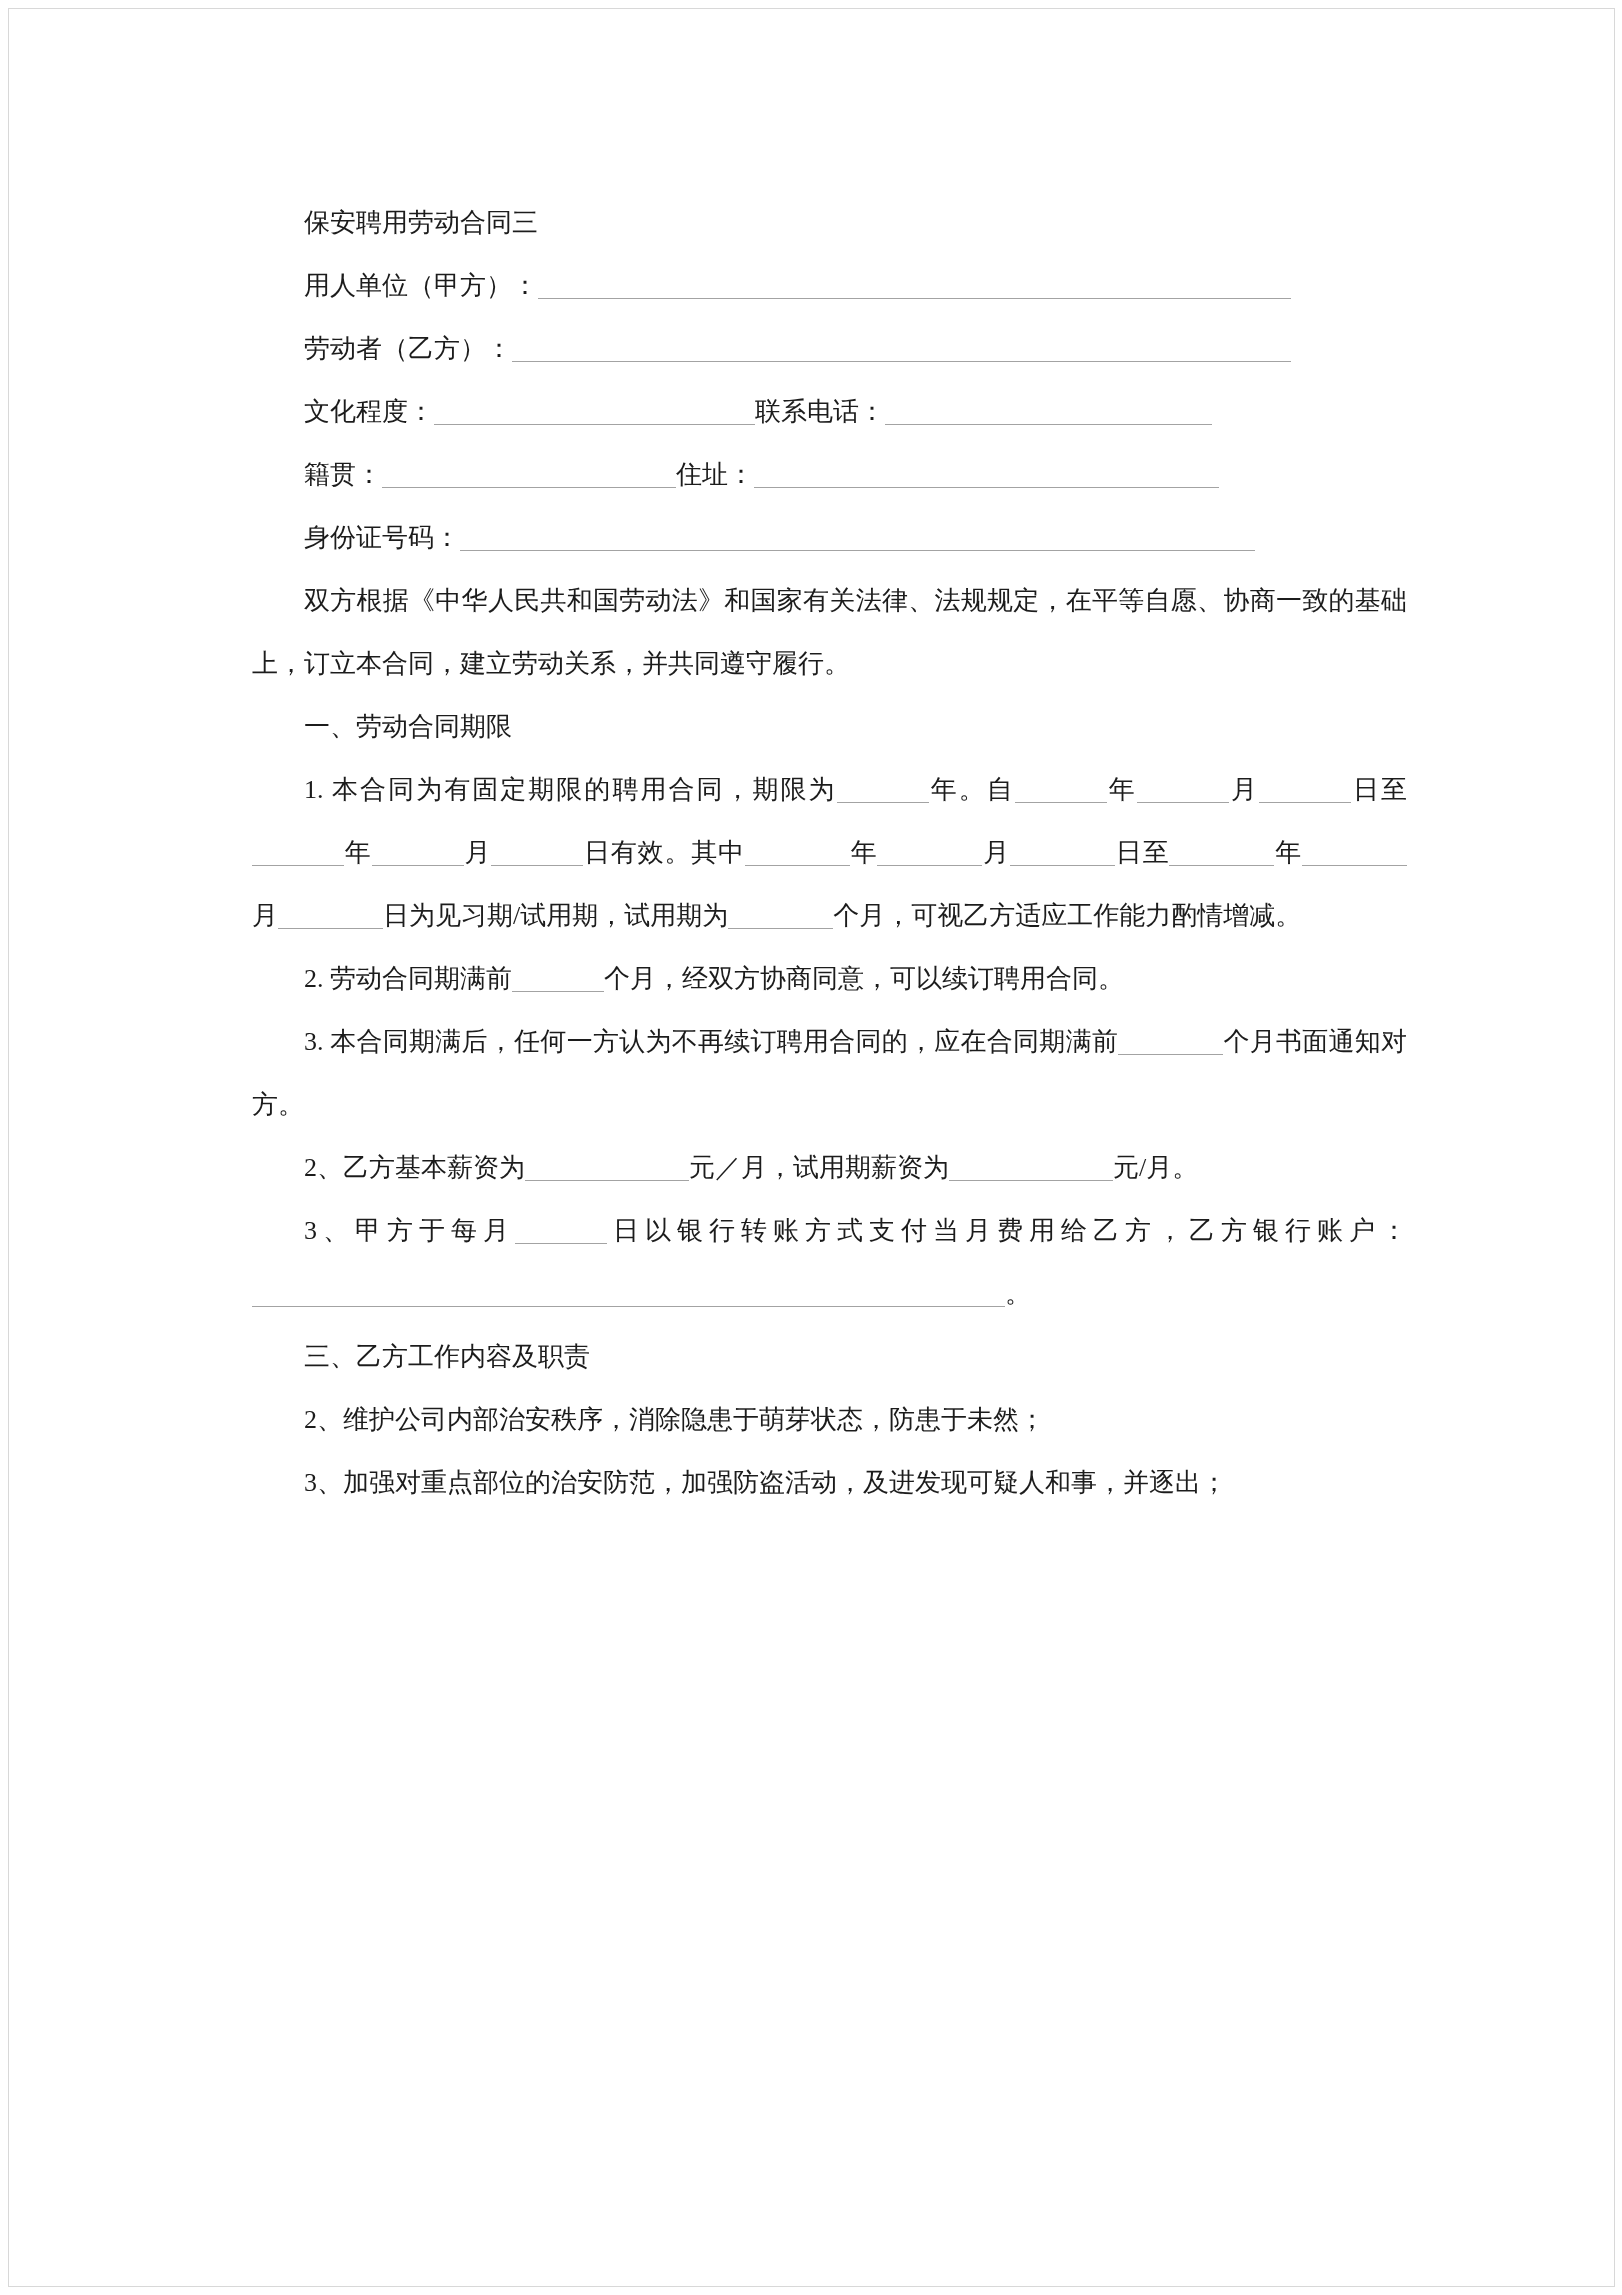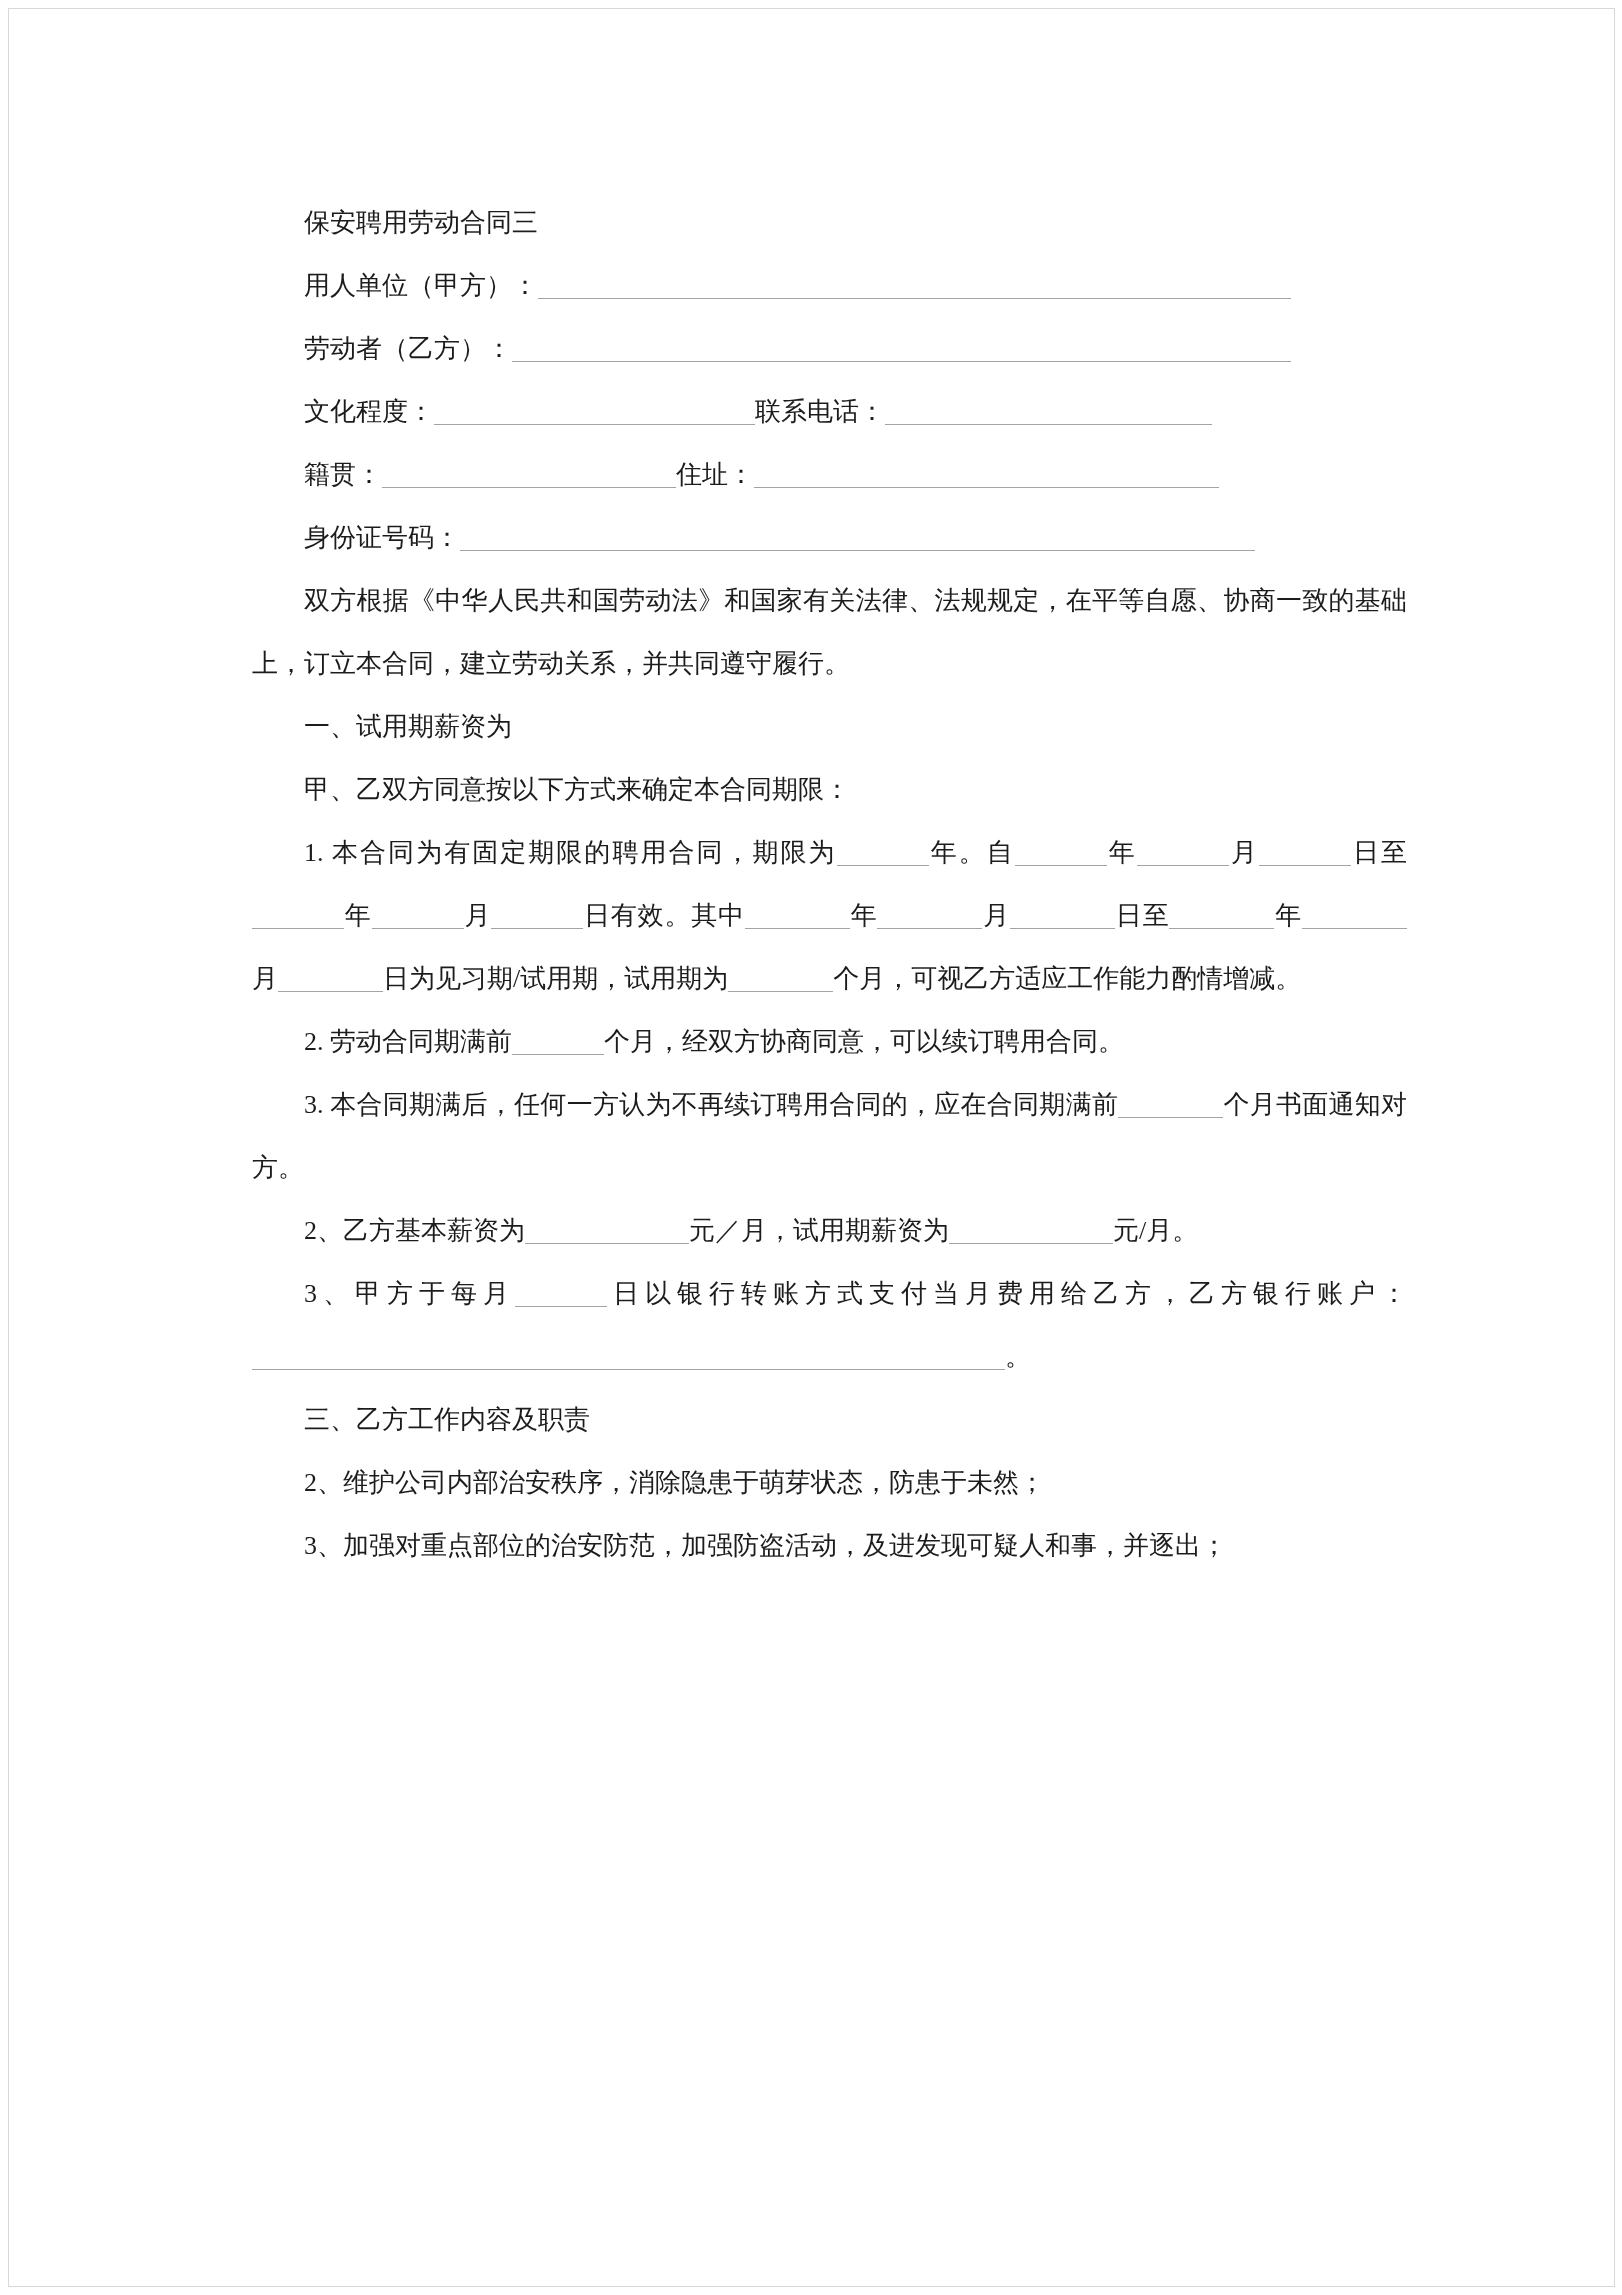--- a/index.html
+++ b/index.html
@@ -50,22 +50,21 @@
 
 <div class="content">
   <p class="para">保安聘用劳动合同三</p>
   <div>
       <p class="para"><span>用人单位（甲方）：</span><span class="blank" style="width: 753px;"></span></p>
       <p class="para"><span>劳动者（乙方）：</span><span class="blank" style="width: 779px;"></span></p>
       <p class="para"><span>文化程度：</span><span class="blank" style="width: 321px;"></span><span>联系电话：</span><span class="blank" style="width: 327px;"></span></p>
       <p class="para"><span>籍贯：</span><span class="blank" style="width: 294px;"></span><span>住址：</span><span class="blank" style="width: 465px;"></span></p>
       <p class="para"><span>身份证号码：</span><span class="blank" style="width: 795px;"></span></p>
       <p class="para"><span>双方根据《中华人民共和国劳动法》和国家有关法律、法规规定，在平等自愿、协商一致的基础上，订立本合同，建立劳动关系，并共同遵守履行。</span></p>
-      <p class="para"><span>一、试用期薪资为</span></p>
-      <p class="para"><span>甲、乙双方同意按以下方式来确定本合同期限：</span></p>
+      <p class="para"><span>一、劳动合同期限</span></p>
       <p class="para"><span>1. 本合同为有固定期限的聘用合同，期限为</span><span class="blank" style="width: 92px;"></span><span>年。自</span><span class="blank" style="width: 92px;"></span><span>年</span><span class="blank" style="width: 92px;"></span><span>月</span><span class="blank" style="width: 92px;"></span><span>日至</span><span class="blank" style="width: 92px;"></span><span>年</span><span class="blank" style="width: 92px;"></span><span>月</span><span class="blank" style="width: 92px;"></span><span>日有效。其中</span><span class="blank" style="width: 105px;"></span><span>年</span><span class="blank" style="width: 105px;"></span><span>月</span><span class="blank" style="width: 105px;"></span><span>日至</span><span class="blank" style="width: 105px;"></span><span>年</span><span class="blank" style="width: 105px;"></span><span>月</span><span class="blank" style="width: 105px;"></span><span>日为见习期/试用期，试用期为</span><span class="blank" style="width: 105px;"></span><span>个月，可视乙方适应工作能力酌情增减。</span></p>
       <p class="para"><span>2. 劳动合同期满前</span><span class="blank" style="width: 92px;"></span><span>个月，经双方协商同意，可以续订聘用合同。</span></p>
       <p class="para"><span class="kai">3. 本合同期满后，任何一方认为不再续订聘用合同的，应在合同期满前</span><span class="blank" style="width: 105px;"></span><span>个月书面通知对方。</span></p>
       <p class="para"><span>2、乙方基本薪资为</span><span class="blank" style="width: 164px;"></span><span>元／月，试用期薪资为</span><span class="blank" style="width: 164px;"></span><span>元/月。</span></p>
       <p class="para"><span>3、甲方于每月</span><span class="blank" style="width: 92px;"></span><span>日以银行转账方式支付当月费用给乙方，乙方银行账户：</span><span class="blank" style="width: 753px;"></span><span>。</span></p>
       <p class="para"><span>三、乙方工作内容及职责</span></p>
       <p class="para"><span>2、维护公司内部治安秩序，消除隐患于萌芽状态，防患于未然；</span></p>
       <p class="para"><span>3、加强对重点部位的治安防范，加强防盗活动，及进发现可疑人和事，并逐出；</span></p>
     </div>
 </div>

